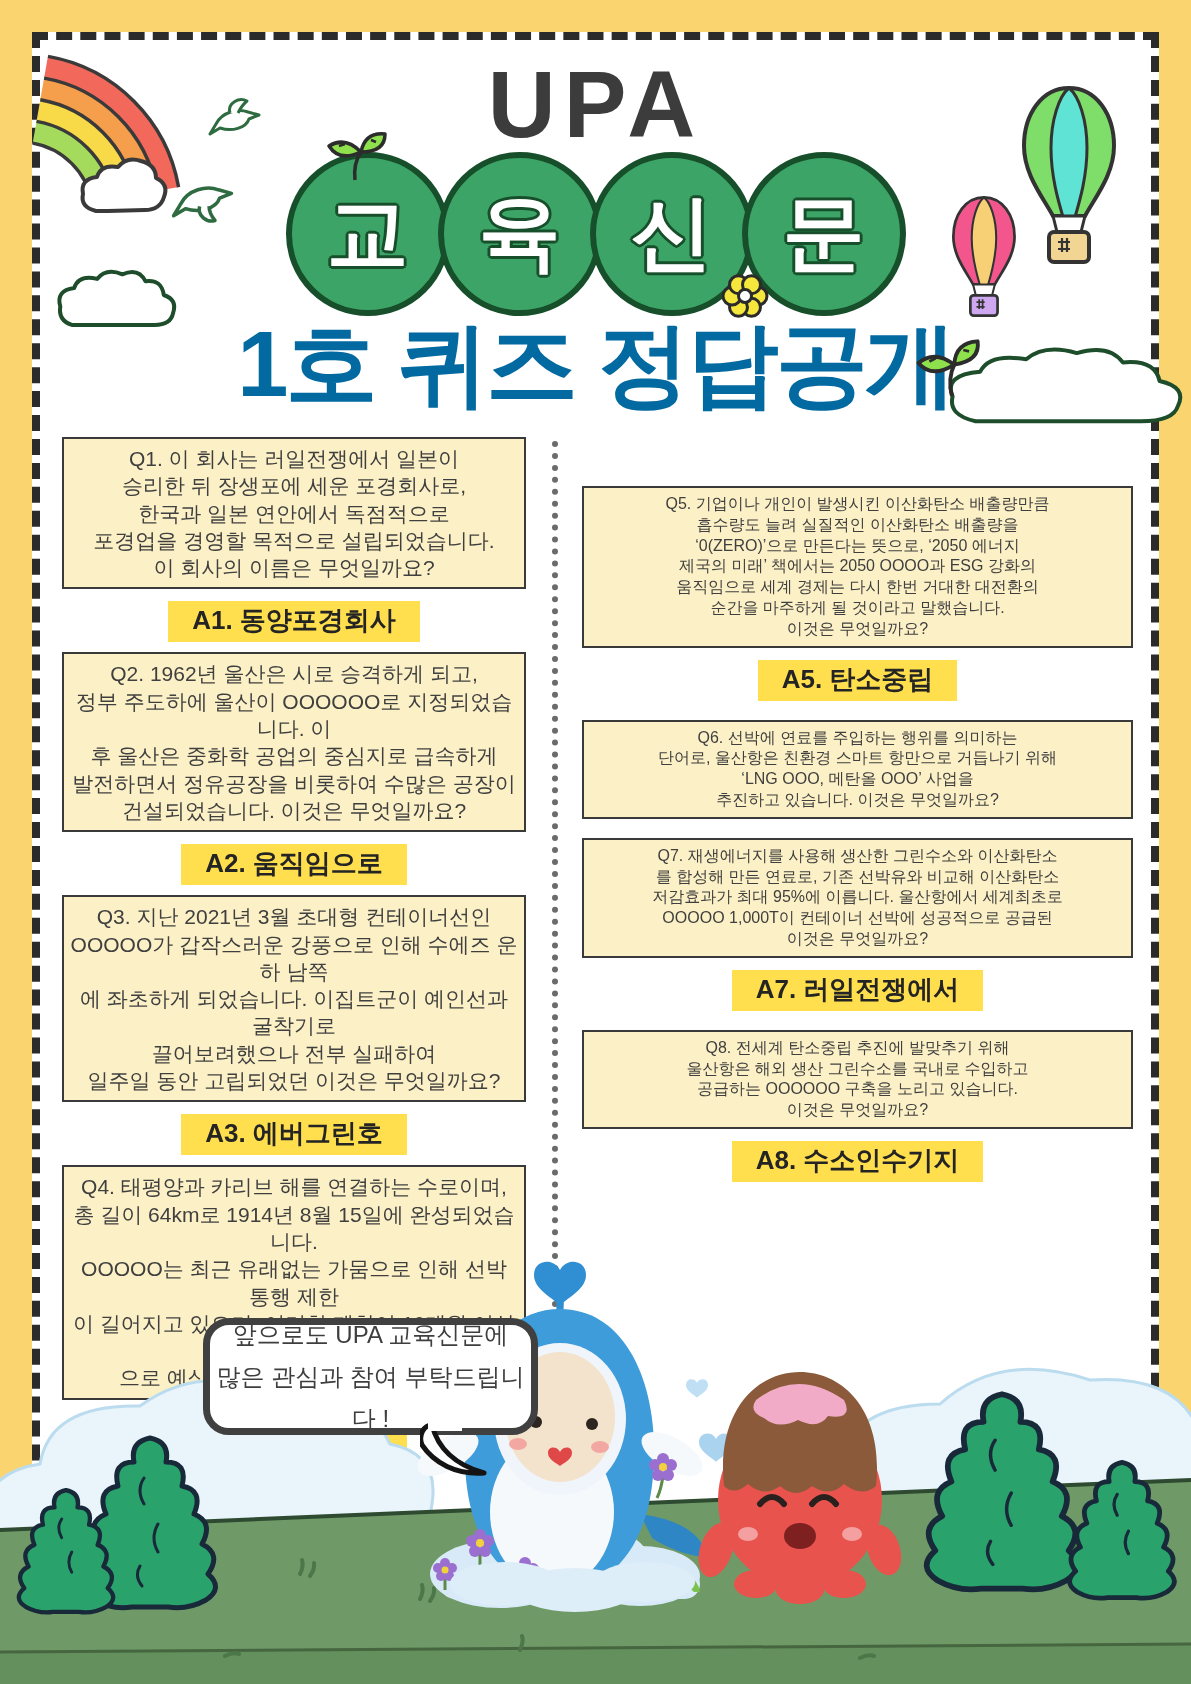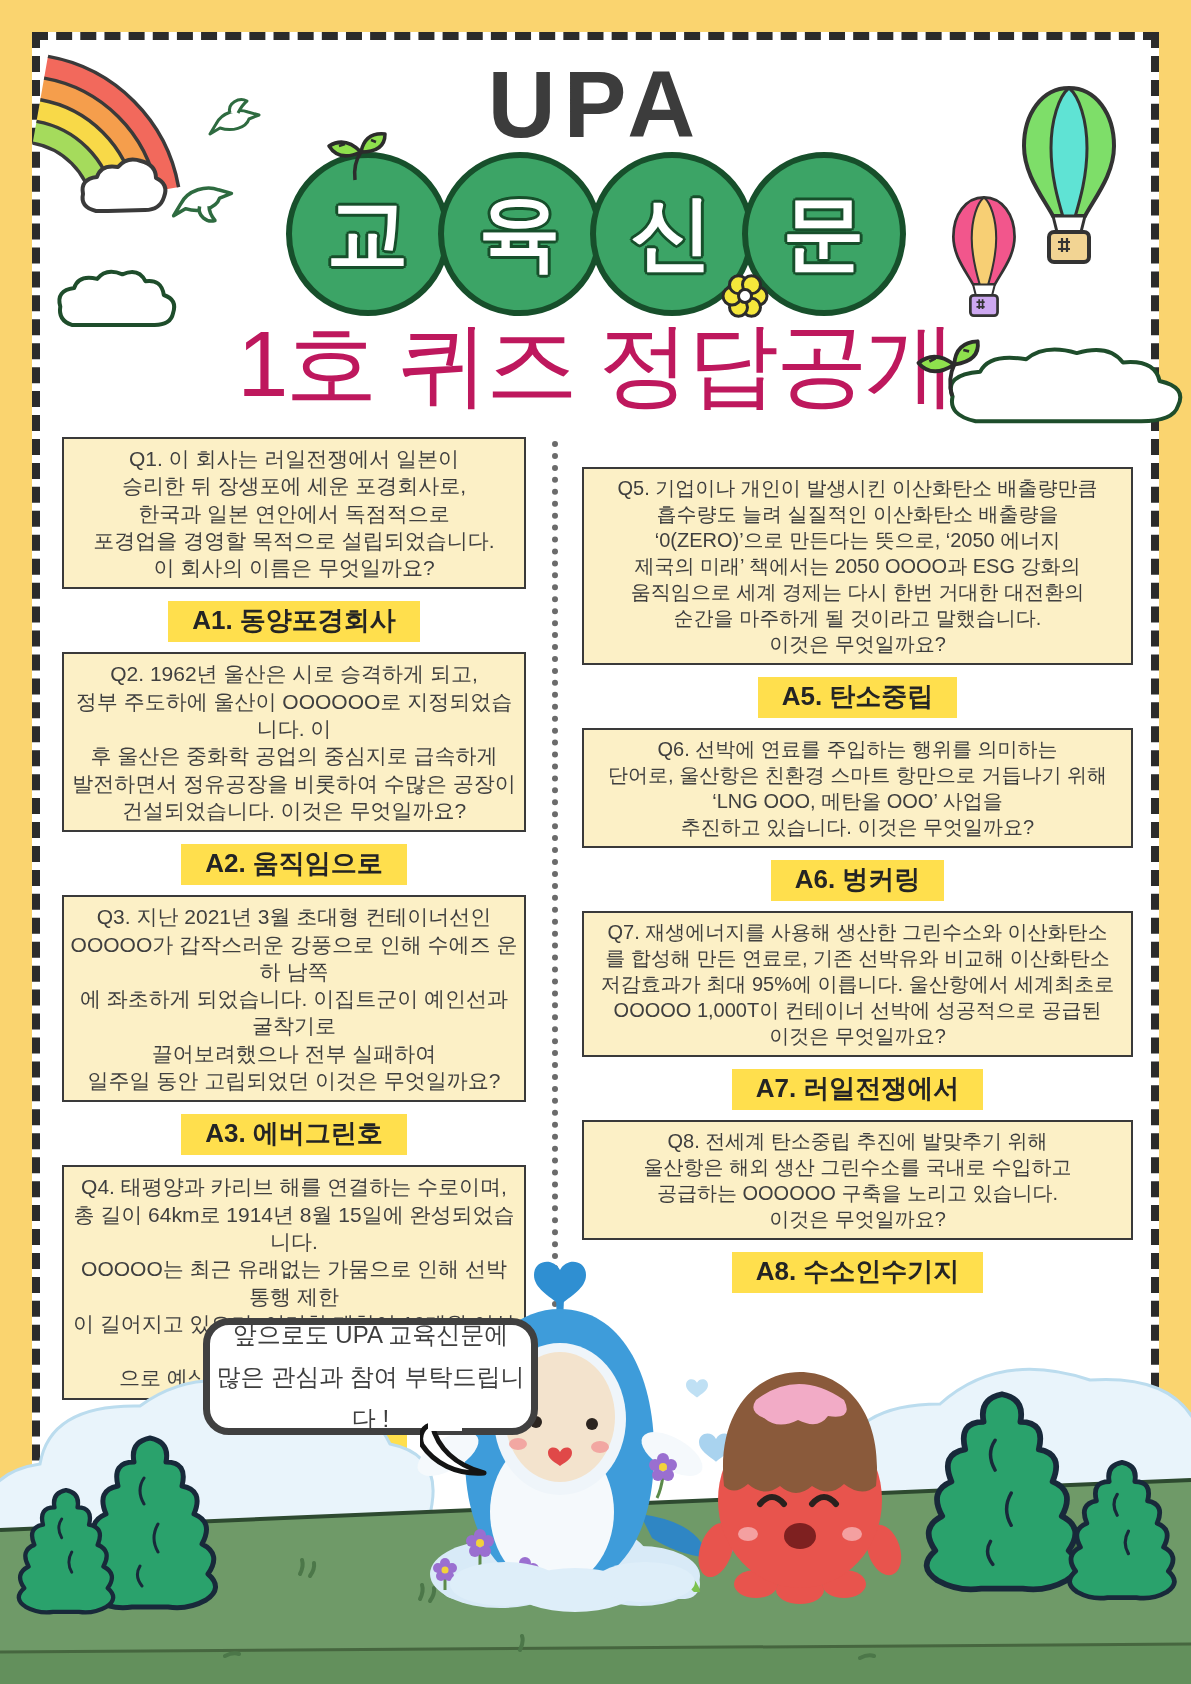--- a/index.html
+++ b/index.html
@@ -8,28 +8,28 @@
   .inner{position:absolute;top:32px;left:32px;right:32px;bottom:32px;background:#ffffff;border:8px dashed #2B2B2B;z-index:0;}
   .overlay, .scene{pointer-events:none;display:block;}
   .overlay{position:absolute;top:0;left:0;z-index:3;}
   .scene{position:absolute;left:0;bottom:0;z-index:4;}
 
   .brand{position:absolute;top:58px;left:0;right:0;text-align:center;font-size:94px;line-height:1;font-weight:900;color:#3C3C3C;letter-spacing:8px;z-index:2;}
   .logo-row{position:absolute;top:152px;left:50%;transform:translateX(-50%);display:flex;z-index:2;}
   .logo-circle{width:152px;height:152px;border-radius:50%;background:#3CA466;border:6px solid #174F2B;display:flex;align-items:center;justify-content:center;margin-left:-12px;font-size:82px;font-weight:900;color:#fff;
     text-shadow:-3px 0 #174F2B,3px 0 #174F2B,0 -3px #174F2B,0 3px #174F2B,-2px -2px #174F2B,2px -2px #174F2B,-2px 2px #174F2B,2px 2px #174F2B;}
   .logo-circle:first-child{margin-left:0;}
-  .subtitle{position:absolute;top:318px;left:0;right:0;text-align:center;font-size:92px;line-height:1;font-weight:400;color:#be185d;letter-spacing:-3px;z-index:2;}
+  .subtitle{position:absolute;top:318px;left:0;right:0;text-align:center;font-size:92px;line-height:1;font-weight:700;color:#0369a1;letter-spacing:-3px;z-index:2;}
 
   .quiz{position:absolute;top:437px;left:62px;right:58px;display:flex;align-items:flex-start;z-index:1;}
   .col-left{width:464px;flex:none;}
   .col-right{flex:1;padding-top:30px;}
   .divider{align-self:stretch;width:0;border-left:6px dotted #6B6B6B;margin:4px 24px 0 26px;}
   .qa-box{background:#FCF0C6;border:2px solid #3A3A3A;text-align:center;color:#3F3F3F;white-space:pre-line;padding:6px 4px;font-size:21px;line-height:1.3;font-weight:500;}
-  .col-right .qa-box{font-size:20px;}
+  .col-right .qa-box{font-size:16px;margin-top:19px;}
   .answer-row{text-align:center;margin:12px 0 10px;}
   .answer{display:inline-block;background:#FFDF4D;color:#242424;font-weight:900;font-size:26px;padding:2px 24px 4px;}
 
   .bubble{position:absolute;left:203px;top:1318px;width:335px;height:117px;background:#fff;border:7px solid #404040;border-radius:26px;display:flex;align-items:center;justify-content:center;z-index:5;box-sizing:border-box;}
   .bubble-text{text-align:center;font-size:24px;line-height:1.75;color:#3E3E3E;font-weight:500;white-space:pre-line;}
   .bubble-tail{position:absolute;left:210px;top:100%;margin-top:-7px;}
 </style>
 </head>
 <body>
 
@@ -87,21 +87,20 @@
 ‘0(ZERO)’으로 만든다는 뜻으로, ‘2050 에너지
 제국의 미래’ 책에서는 2050 OOOO과 ESG 강화의
 움직임으로 세계 경제는 다시 한번 거대한 대전환의
 순간을 마주하게 될 것이라고 말했습니다.
 이것은 무엇일까요?</div>
       <div class="answer-row"><span class="answer">A5. 탄소중립</span></div>
       <div class="qa-box">Q6. 선박에 연료를 주입하는 행위를 의미하는
 단어로, 울산항은 친환경 스마트 항만으로 거듭나기 위해
 ‘LNG OOO, 메탄올 OOO’ 사업을
 추진하고 있습니다. 이것은 무엇일까요?</div>
-      <div class="answer-row"><span class="answer">A6. 벙커링</span></div>
       <div class="qa-box">Q7. 재생에너지를 사용해 생산한 그린수소와 이산화탄소
 를 합성해 만든 연료로, 기존 선박유와 비교해 이산화탄소
 저감효과가 최대 95%에 이릅니다. 울산항에서 세계최초로
 OOOOO 1,000T이 컨테이너 선박에 성공적으로 공급된
 이것은 무엇일까요?</div>
       <div class="answer-row"><span class="answer">A7. 러일전쟁에서</span></div>
       <div class="qa-box">Q8. 전세계 탄소중립 추진에 발맞추기 위해
 울산항은 해외 생산 그린수소를 국내로 수입하고
 공급하는 OOOOOO 구축을 노리고 있습니다.
 이것은 무엇일까요?</div>

